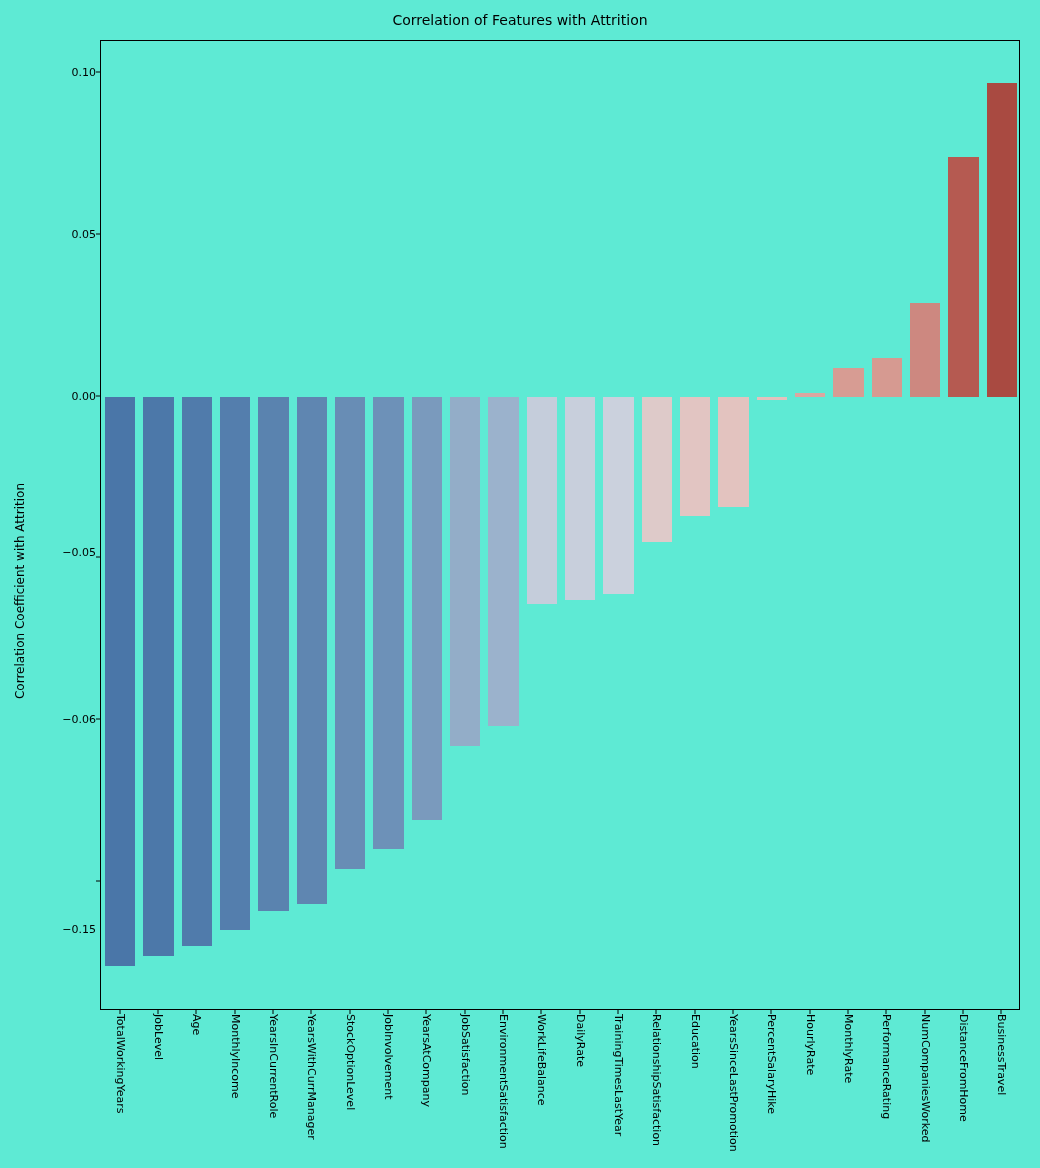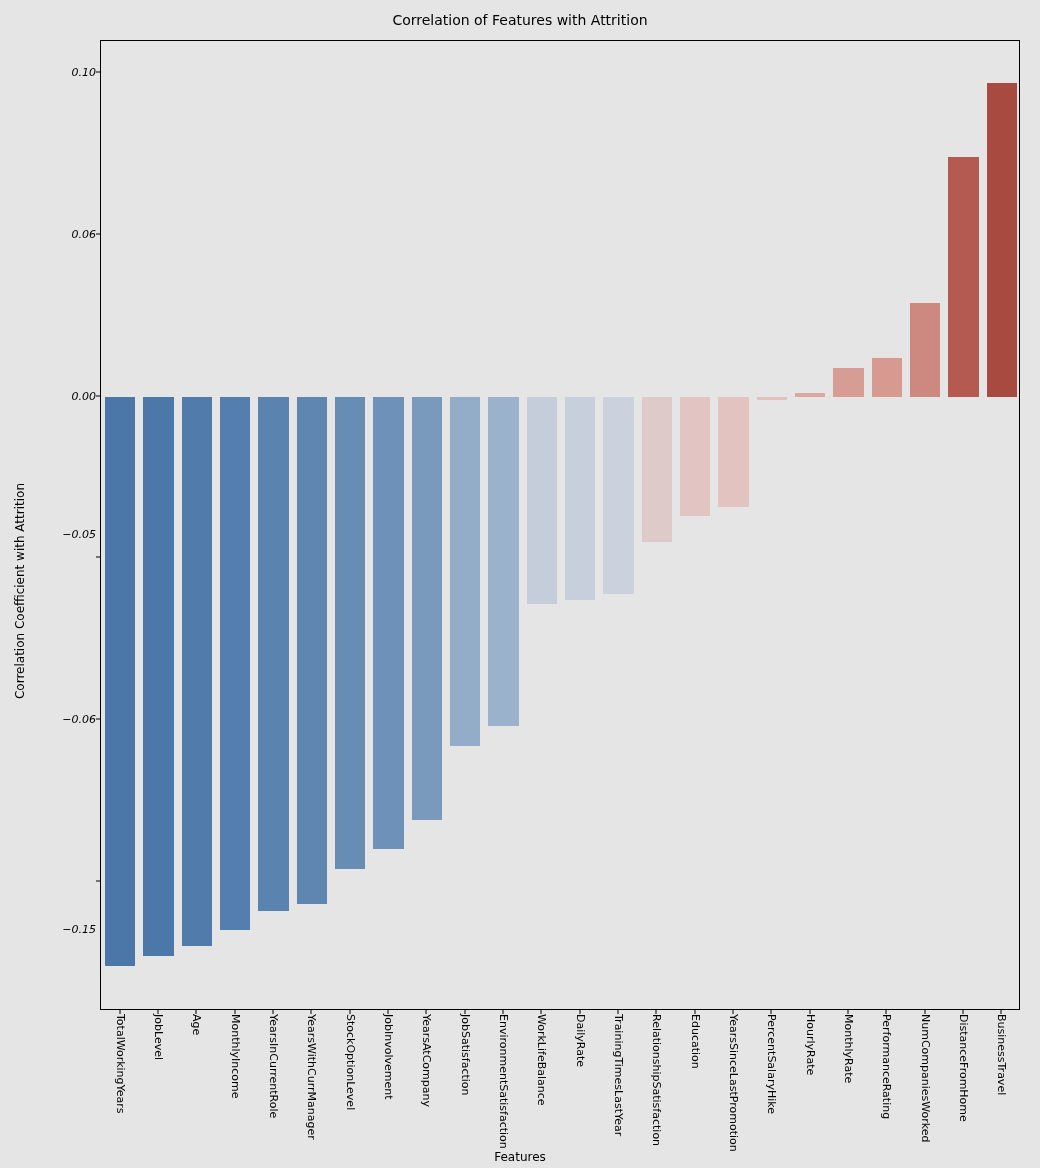--- a/index.html
+++ b/index.html
@@ -5,21 +5,21 @@
   html, body {
     margin: 0;
     padding: 0;
     background: #ffffff;
     font-family: "DejaVu Sans", Arial, sans-serif;
   }
   .figure {
     position: relative;
     width: 1040px;
     height: 1168px;
-    background: #e5e5e5;
+    background: #5eead4;
   }
   .plot-area {
     position: absolute;
     left: 100px;
     top: 40px;
     width: 920px;
     height: 970px;
     border: 1px solid #000;
     box-sizing: border-box;
   }
@@ -52,21 +52,20 @@
     color: #000;
   }
   .ytick-label {
     position: absolute;
     right: calc(100% - 96px);
     transform: translateY(-50%);
     font-size: 11px;
     color: #000;
     text-align: right;
     white-space: nowrap;
-    font-style: italic;
   }
   .ytick-mark {
     position: absolute;
     left: 100px;
     width: 4px;
     height: 1px;
     background: #000;
     transform: translateY(-50%) translateX(-4px);
   }
   .bar {
@@ -130,25 +129,25 @@
         <div class="bar" style="left: 847.167px; top: 116.4px; width: 30.6667px; height: 239.267px; background: rgb(181, 90, 81);"></div>
         <div class="bar" style="left: 885.5px; top: 42.0333px; width: 30.6667px; height: 313.633px; background: rgb(169, 74, 65);"></div>
       </div>
   </div>
 
   <div id="yticks">
       <div class="ytick-label" style="top: 929px;">−0.15</div>
       <div class="ytick-mark" style="top: 880.667px;"></div>
       <div class="ytick-label" style="top: 719px;">−0.06</div>
       <div class="ytick-mark" style="top: 719px;"></div>
-      <div class="ytick-label" style="top: 534px;">−0.05</div>
+      <div class="ytick-label" style="top: 552px;">−0.05</div>
       <div class="ytick-mark" style="top: 557.333px;"></div>
       <div class="ytick-label" style="top: 395.667px;">0.00</div>
       <div class="ytick-mark" style="top: 395.667px;"></div>
-      <div class="ytick-label" style="top: 234px;">0.06</div>
+      <div class="ytick-label" style="top: 234px;">0.05</div>
       <div class="ytick-mark" style="top: 234px;"></div>
       <div class="ytick-label" style="top: 72.3333px;">0.10</div>
       <div class="ytick-mark" style="top: 72.3333px;"></div>
     </div>
   <div id="xticks">
       <div class="xtick-container" style="left: 119.167px; top: 1014px; width: 1px;">
         <div class="xtick-mark"></div>
         <div class="xtick-label">TotalWorkingYears</div>
       </div>
       <div class="xtick-container" style="left: 157.5px; top: 1014px; width: 1px;">
@@ -238,14 +237,13 @@
       <div class="xtick-container" style="left: 962.5px; top: 1014px; width: 1px;">
         <div class="xtick-mark"></div>
         <div class="xtick-label">DistanceFromHome</div>
       </div>
       <div class="xtick-container" style="left: 1000.83px; top: 1014px; width: 1px;">
         <div class="xtick-mark"></div>
         <div class="xtick-label">BusinessTravel</div>
       </div>
     </div>
 
-  <div class="xlabel">Features</div>
 </div>
 
 </body></html>

